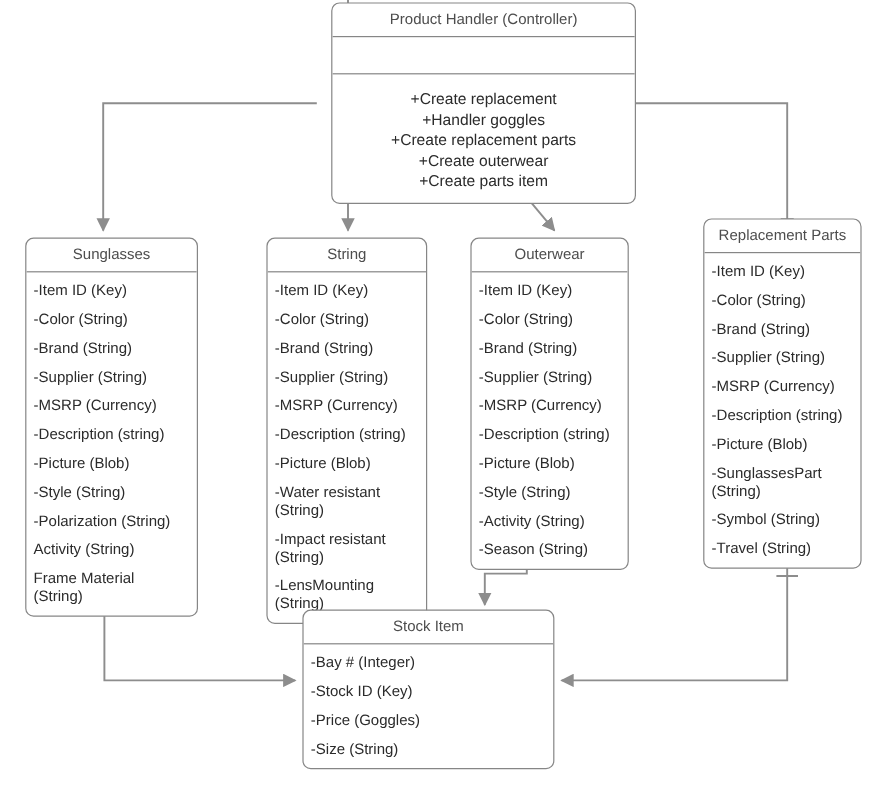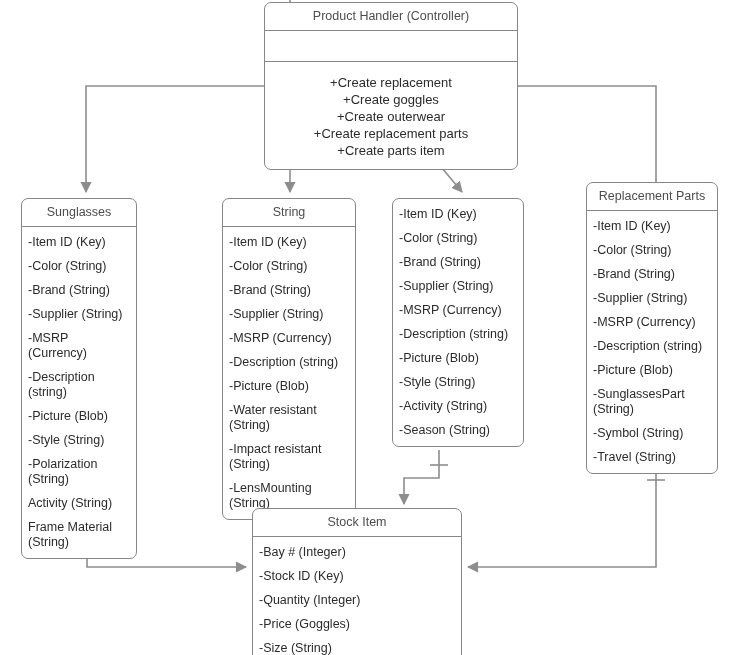--- a/index.html
+++ b/index.html
@@ -94,33 +94,33 @@
       <path d="M 286 499 L 298 489"></path>
 
       <path d="M 439 450 L 439 478 L 404 478 L 404 504" marker-end="url(#arrowOpen)"></path>
       <path d="M 430 465 L 448 465"></path>
 
       <path d="M 656 465 L 656 567 L 468 567" marker-end="url(#arrowOpen)"></path>
       <path d="M 647 480 L 665 480"></path>
     </g>
   </svg>
 
-  <div class="uml-class" style="left:264px; top:2px; width:254px;">
+  <div class="uml-class" style="left:276px; top:2px; width:254px;">
     <div class="class-title">Product Handler (Controller)</div>
     <div class="class-empty"></div>
     <div class="ops">
       <div class="op">+Create replacement</div>
-      <div class="op">+Create goggles</div>
+      <div class="op">+Handler goggles</div>
+      <div class="op">+Create replacement parts</div>
       <div class="op">+Create outerwear</div>
-      <div class="op">+Create replacement parts</div>
       <div class="op">+Create parts item</div>
     </div>
   </div>
 
-  <div class="uml-class" style="left:21px; top:198px; width:116px;">
+  <div class="uml-class" style="left:21px; top:198px; width:144px;">
     <div class="class-title">Sunglasses</div>
     <div class="class-body">
       <div class="attr">-Item ID (Key)</div>
       <div class="attr">-Color (String)</div>
       <div class="attr">-Brand (String)</div>
       <div class="attr">-Supplier (String)</div>
       <div class="attr">-MSRP (Currency)</div>
       <div class="attr">-Description (string)</div>
       <div class="attr">-Picture (Blob)</div>
       <div class="attr">-Style (String)</div>
@@ -144,20 +144,21 @@
       <div class="attr">-Water resistant
 (String)</div>
       <div class="attr">-Impact resistant
 (String)</div>
       <div class="attr">-LensMounting
 (String)</div>
     </div>
   </div>
 
   <div class="uml-class" style="left:392px; top:198px; width:132px;">
+    <div class="class-title">Outerwear</div>
     <div class="class-body">
       <div class="attr">-Item ID (Key)</div>
       <div class="attr">-Color (String)</div>
       <div class="attr">-Brand (String)</div>
       <div class="attr">-Supplier (String)</div>
       <div class="attr">-MSRP (Currency)</div>
       <div class="attr">-Description (string)</div>
       <div class="attr">-Picture (Blob)</div>
       <div class="attr">-Style (String)</div>
       <div class="attr">-Activity (String)</div>
@@ -180,19 +181,18 @@
       <div class="attr">-Symbol (String)</div>
       <div class="attr">-Travel (String)</div>
     </div>
   </div>
 
   <div class="uml-class" style="left:252px; top:508px; width:210px;">
     <div class="class-title">Stock Item</div>
     <div class="class-body">
       <div class="attr">-Bay # (Integer)</div>
       <div class="attr">-Stock ID (Key)</div>
-      <div class="attr">-Quantity (Integer)</div>
       <div class="attr">-Price (Goggles)</div>
       <div class="attr">-Size (String)</div>
     </div>
   </div>
 
 </div>
 
 </body></html>

